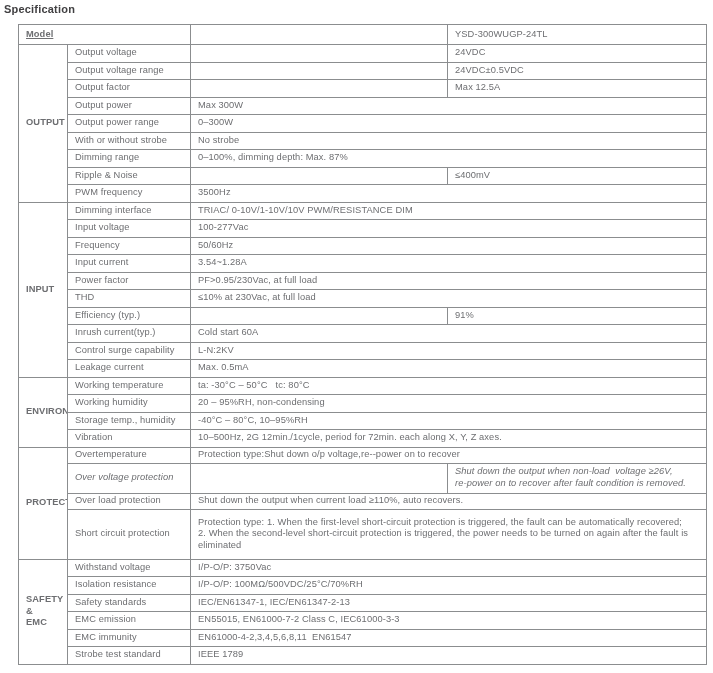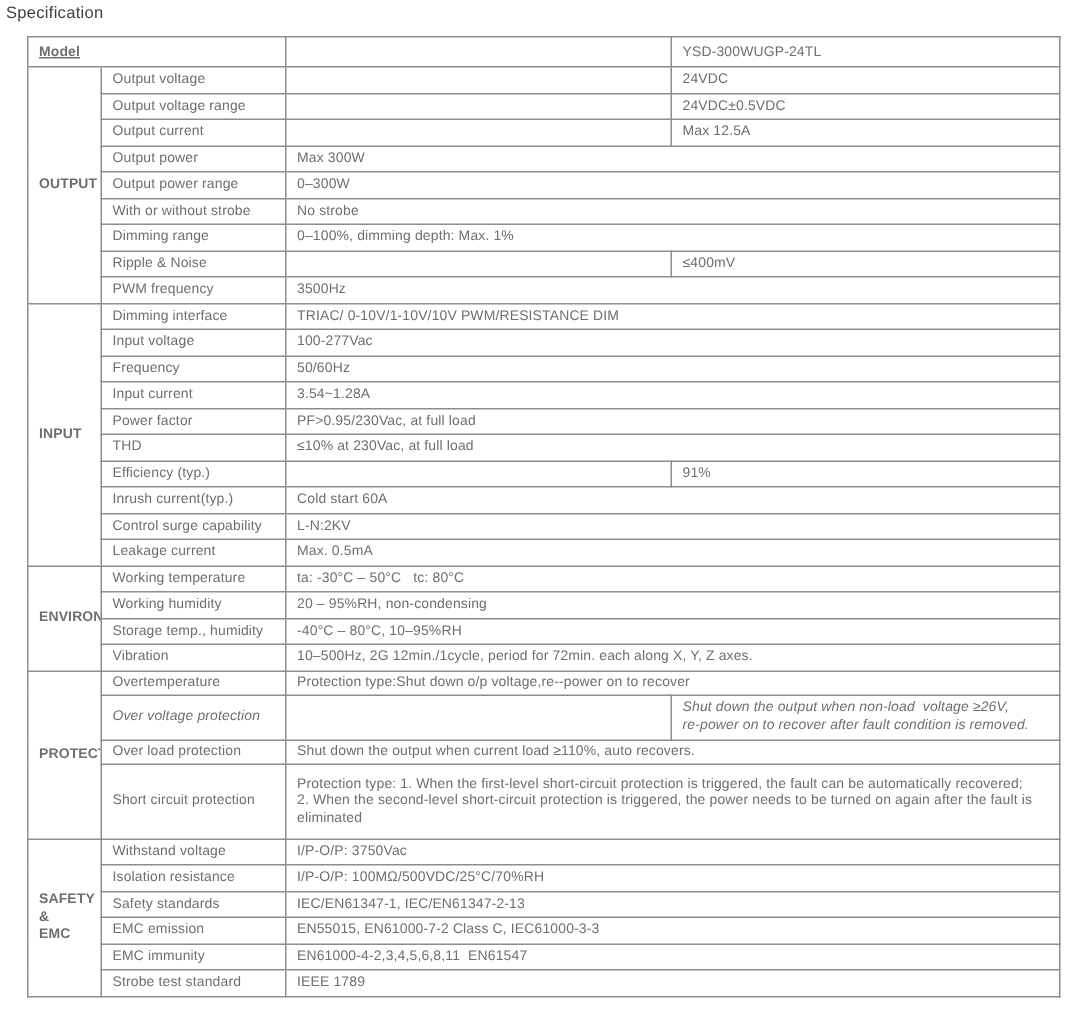--- a/index.html
+++ b/index.html
@@ -11,21 +11,21 @@
   html,body{margin:0;padding:0;}
   body{
     width:713px;height:673px;
     background:#ffffff;
     font-family:"Liberation Sans", sans-serif;
     position:relative;
     overflow:hidden;
   }
   .title{
     position:absolute;left:4px;top:3px;
-    font-size:11px;font-weight:normal;color:var(--heading);
+    font-size:11px;font-weight:bold;color:var(--heading);
     letter-spacing:0.2px;
   }
   table.spec{
     position:absolute;left:18px;top:24px;
     width:688px;
     border-collapse:collapse;
     table-layout:fixed;
   }
   table.spec td{
     border:1px solid var(--border);
@@ -82,39 +82,39 @@
           <td class="param">Output voltage</td>
           <td></td>
           <td class="val">24VDC</td>
         </tr>
         <tr class="std">
           <td class="param">Output voltage range</td>
           <td></td>
           <td class="val">24VDC±0.5VDC</td>
         </tr>
         <tr class="std">
-          <td class="param">Output current</td>
+          <td class="param">Output factor</td>
           <td></td>
           <td class="val">Max 12.5A</td>
         </tr>
         <tr class="std">
           <td class="param">Output power</td>
           <td class="val" colspan="2">Max 300W</td>
         </tr>
         <tr class="std">
           <td class="param">Output power range</td>
           <td class="val" colspan="2">0–300W</td>
         </tr>
         <tr class="std">
           <td class="param">With or without strobe</td>
           <td class="val" colspan="2">No strobe</td>
         </tr>
         <tr class="std">
           <td class="param">Dimming range</td>
-          <td class="val" colspan="2">0–100%, dimming depth: Max. 1%</td>
+          <td class="val" colspan="2">0–100%, dimming depth: Max. 87%</td>
         </tr>
         <tr class="std">
           <td class="param">Ripple &amp; Noise</td>
           <td></td>
           <td class="val">≤400mV</td>
         </tr>
         <tr class="std">
           <td class="param">PWM frequency</td>
           <td class="val" colspan="2">3500Hz</td>
         </tr>

